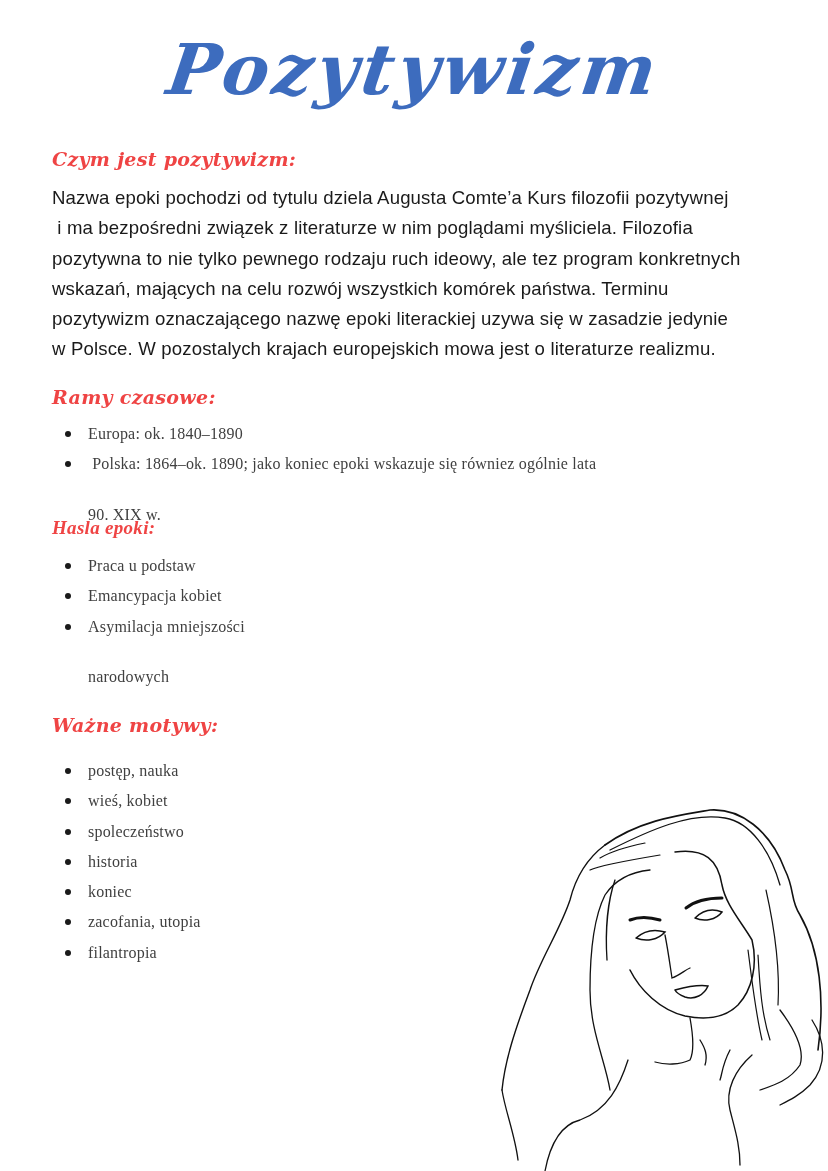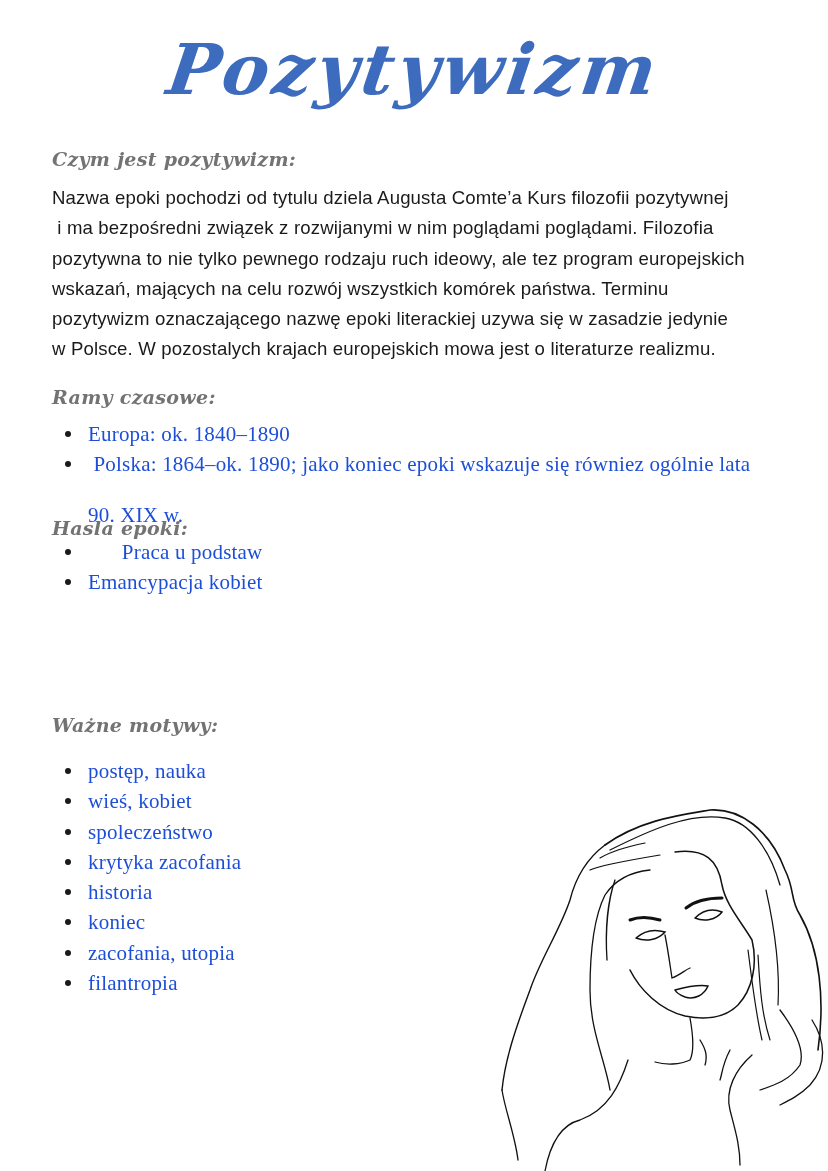--- a/index.html
+++ b/index.html
@@ -9,34 +9,34 @@
   .title {
     position: absolute; left: 0; top: 28px; width: 828px; text-align: center;
     font-family: "DejaVu Serif", serif; font-style: italic; font-weight: bold;
     font-size: 70px; color: #3d6cbe; letter-spacing: 4px;
     transform: skewX(-8deg);
   }
 
   .heading {
     position: absolute; left: 52px;
     font-family: "DejaVu Serif", serif; font-style: italic; font-weight: bold;
-    font-size: 19px; color: #737373; letter-spacing: 0.3px;
+    font-size: 19px; color: #ef4444; letter-spacing: 0.3px;
   }
 
   .para {
     position: absolute; left: 52px; top: 183px; width: 770px;
     font-family: Liberation Sans, sans-serif; font-size: 18.6px; line-height: 30.3px;
     color: #1a1a1a; letter-spacing: 0.15px;
   }
   .para .line { display: block; white-space: nowrap; }
 
   ul.list {
     position: absolute; left: 52px; margin: 0; padding: 0; list-style: none;
-    font-family: "Liberation Serif", serif; font-size: 21px; line-height: 30.3px;
-    color: #1d4ed8; letter-spacing: 0.2px;
+    font-family: "Liberation Serif", serif; font-size: 16px; line-height: 30.3px;
+    color: #404040; letter-spacing: 0.2px;
   }
   ul.list li { position: relative; padding-left: 36px; white-space: nowrap; }
   ul.list li .bullet {
     position: absolute; left: 13px; top: 12px; width: 6px; height: 6px;
     border-radius: 50%; background: #1a1a1a;
   }
   ul.list li .cont { display: block; margin-top: 20px; }
 
   .illustration { position: absolute; left: 490px; top: 790px; width: 338px; height: 381px; }
   .illustration path { fill: none; stroke: #111; stroke-linecap: round; }
@@ -44,58 +44,62 @@
 </head>
 <body>
 
 <div class="page">
 
   <div class="title">Pozytywizm</div>
 
   <div class="heading" style="top:148px;">Czym jest pozytywizm:</div>
   <div class="para">
     <span class="line">Nazwa epoki pochodzi od tytulu dziela Augusta Comte’a Kurs filozofii pozytywnej</span>
-    <span class="line" style="white-space:pre;"> i ma bezpośredni związek z rozwijanymi w nim poglądami poglądami. Filozofia</span>
-    <span class="line">pozytywna to nie tylko pewnego rodzaju ruch ideowy, ale tez program europejskich</span>
+    <span class="line" style="white-space:pre;"> i ma bezpośredni związek z literaturze w nim poglądami myśliciela. Filozofia</span>
+    <span class="line">pozytywna to nie tylko pewnego rodzaju ruch ideowy, ale tez program konkretnych</span>
     <span class="line">wskazań, mających na celu rozwój wszystkich komórek państwa. Terminu</span>
     <span class="line">pozytywizm oznaczającego nazwę epoki literackiej uzywa się w zasadzie jedynie</span>
     <span class="line">w Polsce. W pozostalych krajach europejskich mowa jest o literaturze realizmu.</span>
   </div>
 
   <div class="heading" style="top:386px;text-align:right;">Ramy czasowe:</div>
   <ul class="list" style="top:419px;">
     <li>
       <span class="bullet"></span>
       <span>Europa: ok. 1840–1890</span>
     </li>
     <li>
       <span class="bullet"></span>
       <span style="white-space:pre;"> Polska: 1864–ok. 1890; jako koniec epoki wskazuje się równiez ogólnie lata</span>
       <span class="cont">90. XIX w.</span>
     </li>
   </ul>
 
-  <div class="heading" style="top:517px;">Hasla epoki:</div>
-  <ul class="list" style="top:537px;text-align:right;">
+  <div class="heading" style="top:517px;font-family:Liberation Serif, serif;">Hasla epoki:</div>
+  <ul class="list" style="top:551px;">
     <li>
       <span class="bullet"></span>
       <span>Praca u podstaw</span>
     </li>
     <li>
       <span class="bullet"></span>
       <span>Emancypacja kobiet</span>
     </li>
+    <li>
+      <span class="bullet"></span>
+      <span>Asymilacja mniejszości</span>
+      <span class="cont">narodowych</span>
+    </li>
   </ul>
 
   <div class="heading" style="top:714px;text-align:center;">Ważne motywy:</div>
   <ul class="list" style="top:756px;">
     <li><span class="bullet"></span><span>postęp, nauka</span></li>
     <li><span class="bullet"></span><span>wieś, kobiet</span></li>
     <li><span class="bullet"></span><span>spoleczeństwo</span></li>
-    <li><span class="bullet"></span><span>krytyka zacofania</span></li>
     <li><span class="bullet"></span><span>historia</span></li>
     <li><span class="bullet"></span><span>koniec</span></li>
     <li><span class="bullet"></span><span>zacofania, utopia</span></li>
     <li><span class="bullet"></span><span>filantropia</span></li>
   </ul>
 
   <svg class="illustration" viewBox="0 0 338 381">
 
     <path stroke-width="1.6" d="M115 55 C150 30 190 25 220 20 C250 18 280 40 295 80 C305 100 300 110 310 125 C330 160 335 210 328 260"></path>
     <path stroke-width="1.3" d="M120 60 C160 40 200 22 235 28 C260 32 280 60 290 95"></path>

